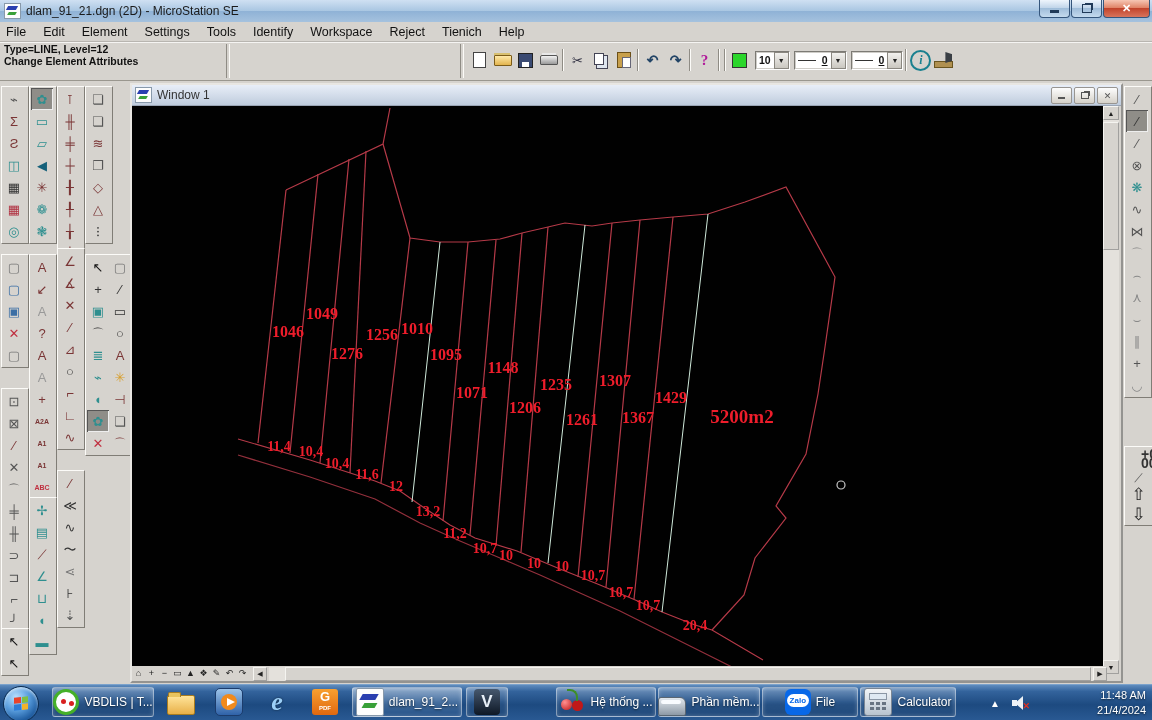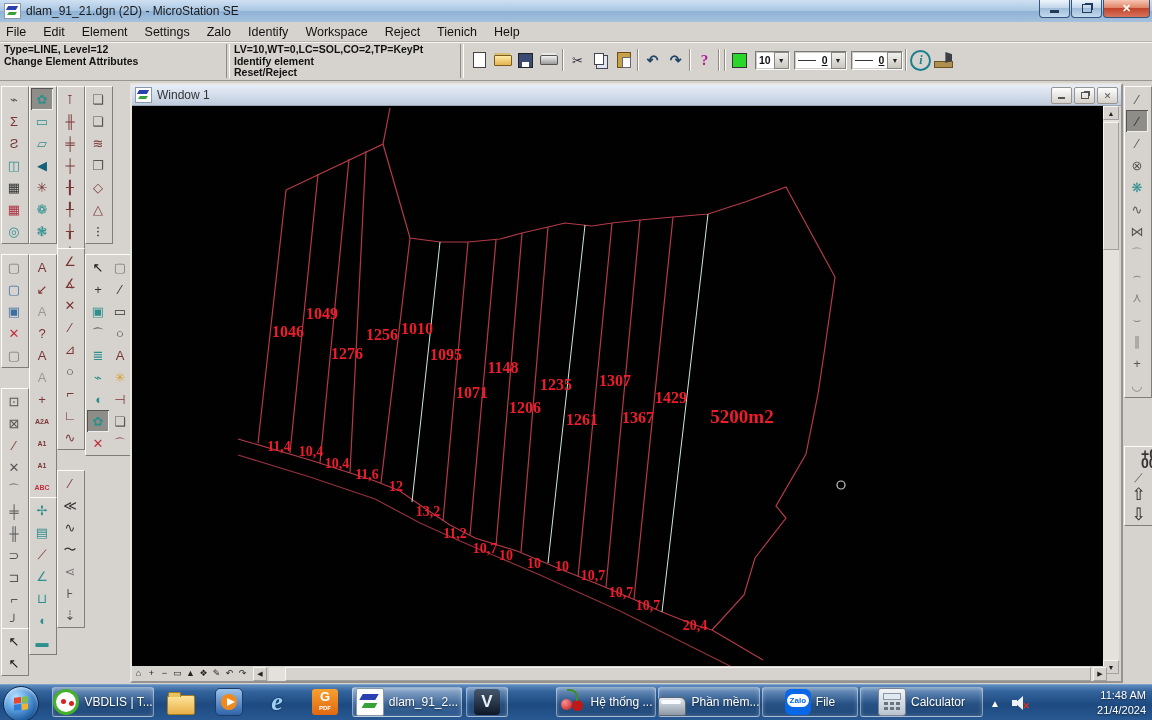--- a/index.html
+++ b/index.html
@@ -192,39 +192,34 @@
         <span class="glyph-close">✕</span>
       </div>
   </div>
 </div>
 
 <div class="menubar" id="menu-bar">
     <span class="mitem">File</span>
     <span class="mitem">Edit</span>
     <span class="mitem">Element</span>
     <span class="mitem">Settings</span>
-    <span class="mitem">Zalo</span>
+    <span class="mitem">Tools</span>
     <span class="mitem">Identify</span>
     <span class="mitem">Workspace</span>
     <span class="mitem">Reject</span>
     <span class="mitem">Tienich</span>
     <span class="mitem">Help</span>
   </div>
 
 <div class="toolbar">
   <div class="tstat" style="left:4px;">
     <div>Type=LINE, Level=12</div>
     <div>Change Element Attributes</div>
   </div>
   <div class="tsep" style="left:226px;"></div>
-  <div class="tstat" style="left:234px;">
-    <div>LV=10,WT=0,LC=SOL,CO=2,TP=KeyPt</div>
-    <div>Identify element</div>
-    <div>Reset/Reject</div>
-  </div>
   <div class="tsep" style="left:460px;"></div>
   <div class="ticons">
     <span class="mini ic-new"></span>
     <span class="mini ic-open"></span>
     <span class="mini ic-save"></span>
     <span class="mini ic-print"></span>
     <span class="isep"></span>
     <span class="mini">
         <span class="gl-cut">✂</span>
       </span>
@@ -554,21 +549,21 @@
         <span class="tki tki-vapp">V</span>
       </div><div class="tk-btn framed" style="left: 556px; width: 100px;">
         <span class="tki tki-cherry"></span>
         <span class="tk-label">Hệ thống ...</span>
       </div><div class="tk-btn framed" style="left: 658px; width: 102px;">
         <span class="tki tki-scanner"></span>
         <span class="tk-label">Phần mềm...</span>
       </div><div class="tk-btn framed" style="left: 762px; width: 96px;">
         <span class="tki tki-zalo"></span>
         <span class="tk-label">File</span>
-      </div><div class="tk-btn framed" style="left: 860px; width: 123px; text-align: center;">
+      </div><div class="tk-btn framed" style="left: 860px; width: 96px; text-align: center;">
         <span class="tki tki-calc"></span>
         <span class="tk-label">Calculator</span>
       </div></span>
   <div class="tray">
     <span class="tray-arrow">▲</span>
     <span class="spk">
         <span class="x">✕</span>
       </span>
   </div>
   <div class="clock">

